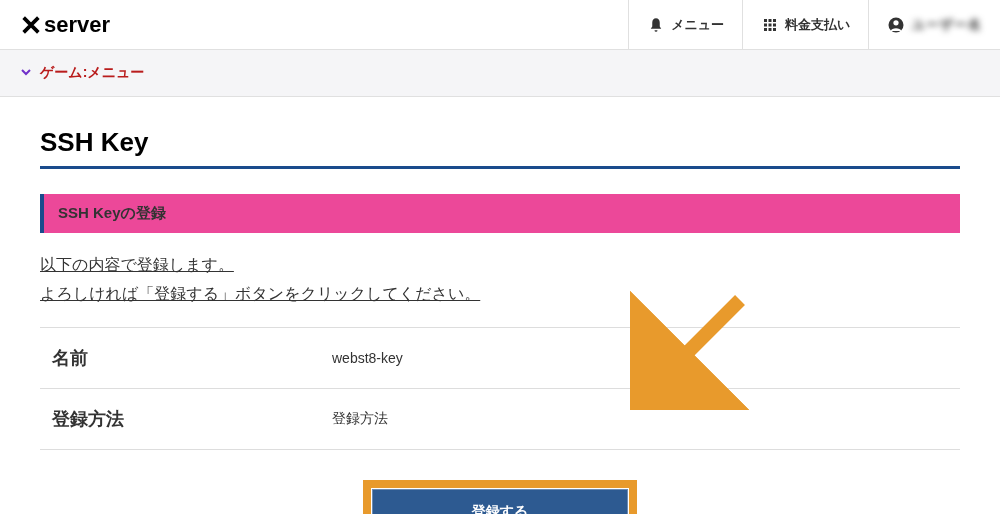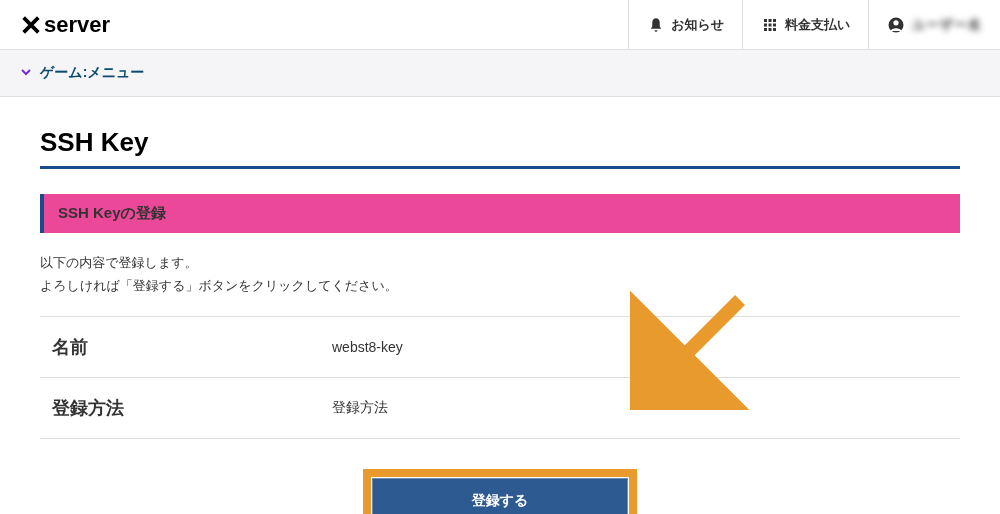--- a/index.html
+++ b/index.html
@@ -6,29 +6,29 @@
     body { font-family: -apple-system, BlinkMacSystemFont, "Segoe UI", "Hiragino Sans", "Hiragino Kaku Gothic ProN", Meiryo, sans-serif; background: #fff; color: #333; width: 1000px; height: 514px; overflow: hidden; position: relative; }
     
     .header { display: flex; justify-content: space-between; height: 50px; border-bottom: 1px solid #e0e0e0; padding: 0 0 0 20px; background: #fff; }
     .logo { display: flex; align-items: center; gap: 2px; font-size: 22px; font-weight: bold; color: #000; }
     .nav { display: flex; height: 100%; }
     .nav-item { display: flex; align-items: center; gap: 6px; padding: 0 18px; border-left: 1px solid #e0e0e0; font-size: 13px; font-weight: bold; cursor: pointer; }
     .nav-item svg { width: 18px; height: 18px; }
     .user-label { filter: blur(3px); font-size: 13px; font-weight: bold; letter-spacing: 1px; }
     
     .submenu { background: #f5f5f7; border-bottom: 1px solid #e0e0e0; padding: 14px 20px; }
-    .submenu-item { display: inline-flex; align-items: center; gap: 8px; color: #0c4a6e; font-size: 14px; font-weight: bold; cursor: pointer; }
+    .submenu-item { display: inline-flex; align-items: center; gap: 8px; color: #b91c1c; font-size: 14px; font-weight: bold; cursor: pointer; }
     .submenu-item .chev { color: #7030c9; }
     
     .content { padding: 30px 40px; }
     .page-title { font-size: 26px; font-weight: 600; padding-bottom: 8px; border-bottom: 3px solid #1a4b8c; margin-bottom: 25px; color: #000; }
     
     .section-title { background: #ec4899; border-left: 4px solid #1a4b8c; padding: 10px 14px; font-size: 15px; font-weight: bold; margin-bottom: 18px; }
     
-    .desc { font-size: 13px; line-height: 1.8; margin-bottom: 18px; }
+    .desc { font-size: 16px; line-height: 1.8; margin-bottom: 18px; text-decoration: underline; }
     
     .table { width: 100%; border-collapse: collapse; }
     .table tr { border-top: 1px solid #ddd; border-bottom: 1px solid #ddd; }
     .table th { text-align: left; padding: 18px 12px; font-size: 18px; font-weight: bold; width: 280px; }
     .table td { padding: 18px 12px; font-size: 14px; }
     
     .action { text-align: center; margin-top: 30px; position: relative; }
     .btn-frame { display: inline-block; padding: 8px; background: #e89a2c; }
     .btn { background: #2d5a91; color: #fff; border: 1px solid #fff; padding: 14px 100px; font-size: 14px; font-weight: bold; cursor: pointer; box-shadow: inset 0 0 0 1px rgba(255,255,255,0.3); }
     
@@ -42,21 +42,21 @@
     <svg viewBox="0 0 24 24" width="22" height="22">
         <path d="M4 4 L20 20 M20 4 L4 20" stroke="#000" stroke-width="4" fill="none"></path>
       </svg>
     <span>server</span>
   </div>
   <div class="nav">
     <div class="nav-item">
       <svg viewBox="0 0 24 24">
           <path d="M12 3 C9 3 7 5 7 9 V14 L5 17 H19 L17 14 V9 C17 5 15 3 12 3 Z M10 19 A2 2 0 0 0 14 19" fill="#333"></path>
         </svg>
-      <span>お知らせ</span>
+      <span>メニュー</span>
     </div>
     <div class="nav-item">
       <svg viewBox="0 0 24 24">
           <rect x="4" y="4" width="4" height="4" fill="#333"></rect>
           <rect x="10" y="4" width="4" height="4" fill="#333"></rect>
           <rect x="16" y="4" width="4" height="4" fill="#333"></rect>
           <rect x="4" y="10" width="4" height="4" fill="#333"></rect>
           <rect x="10" y="10" width="4" height="4" fill="#333"></rect>
           <rect x="16" y="10" width="4" height="4" fill="#333"></rect>
           <rect x="4" y="16" width="4" height="4" fill="#333"></rect>

